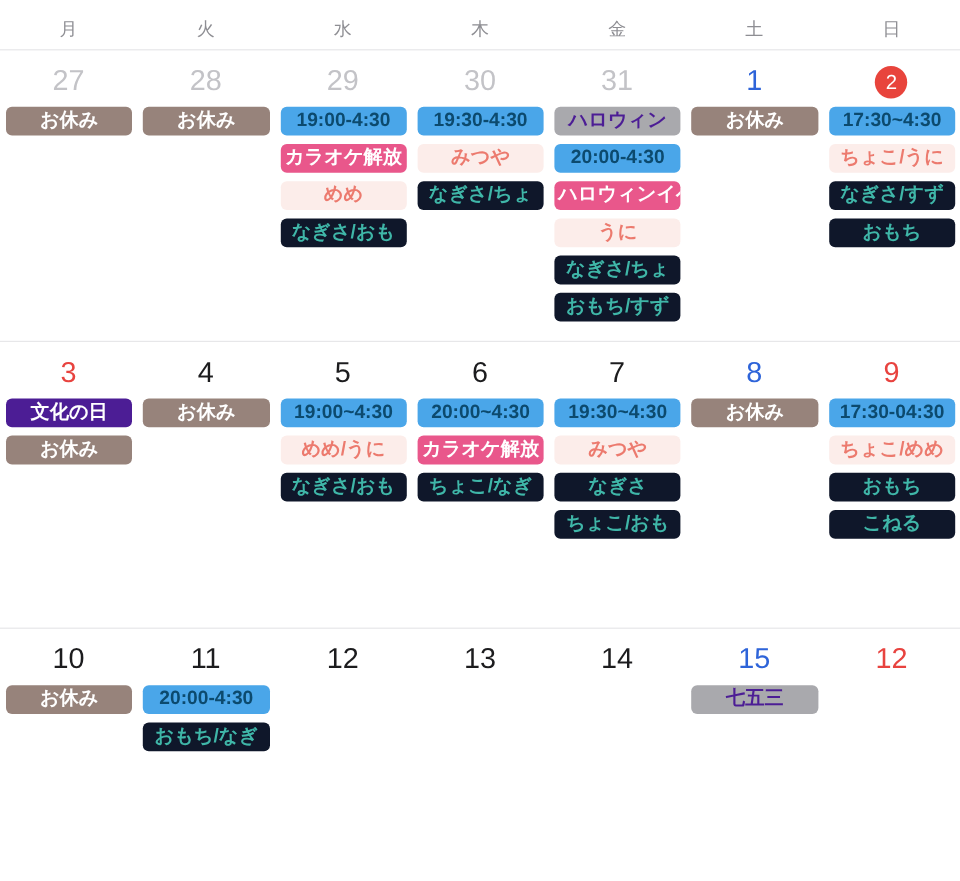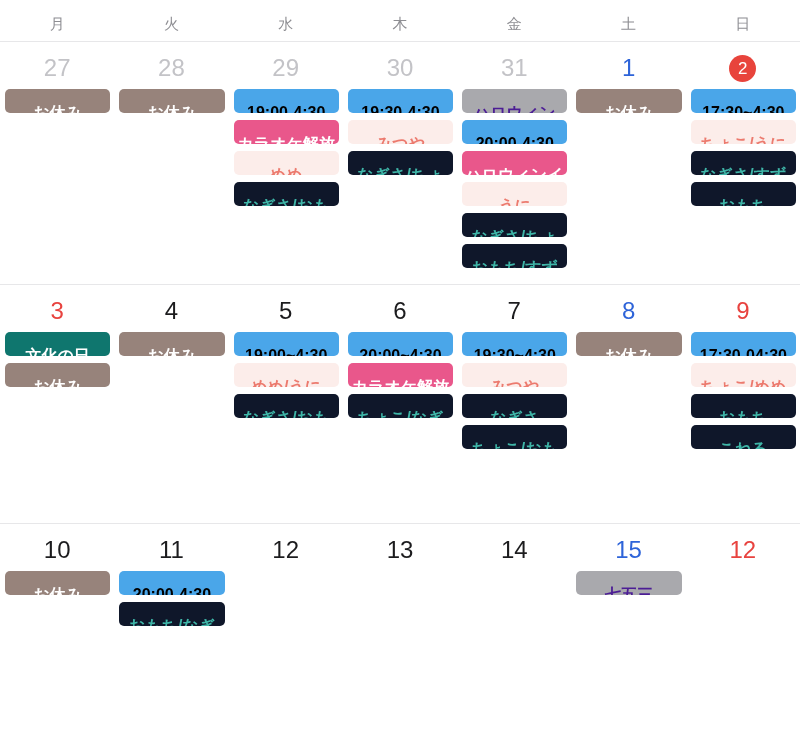--- a/index.html
+++ b/index.html
@@ -40,27 +40,27 @@
     width:27px;height:27px;border-radius:50%;background:#e8443c;color:#ffffff;
     display:inline-flex;align-items:center;justify-content:center;
     font-size:17px;line-height:27px;
   }
   .events{display:flex;flex-direction:column;min-width:0;}
   .event{
     display:flex;overflow:hidden;height:24px;border-radius:5px;
     margin:0 4px 7px 5px;flex:0 0 auto;
   }
   .ev-text{
-    margin:0 auto;white-space:nowrap;padding:12px 3px;
+    margin:0 auto;white-space:nowrap;padding:0 3px;
     font-size:16px;font-weight:600;line-height:24px;letter-spacing:0;
   }
-  .ev-time{background:#4aa6e9;}   .ev-time .ev-text{color:#000000;}
+  .ev-time{background:#4aa6e9;}   .ev-time .ev-text{color:#0c4a6e;}
   .ev-off{background:#97837b;}    .ev-off .ev-text{color:#ffffff;}
   .ev-special{background:#e9578b;}.ev-special .ev-text{color:#ffffff;}
-  .ev-red{background:#0f766e;text-align:right;}    .ev-red .ev-text{color:#ffffff;}
+  .ev-red{background:#4c1d95;text-align:right;}    .ev-red .ev-text{color:#ffffff;}
   .ev-gray{background:#a9a9ad;}   .ev-gray .ev-text{color:#4c1d95;}
   .ev-pink{background:#fcedea;}   .ev-pink .ev-text{color:#ec7a6e;}
   .ev-teal{background:#0f172a;}   .ev-teal .ev-text{color:#3fb6a8;}
 </style>
 </head>
 <body>
 
 <div class="calendar">
   <div class="weekday-row">
     <div class="weekday">月</div>

